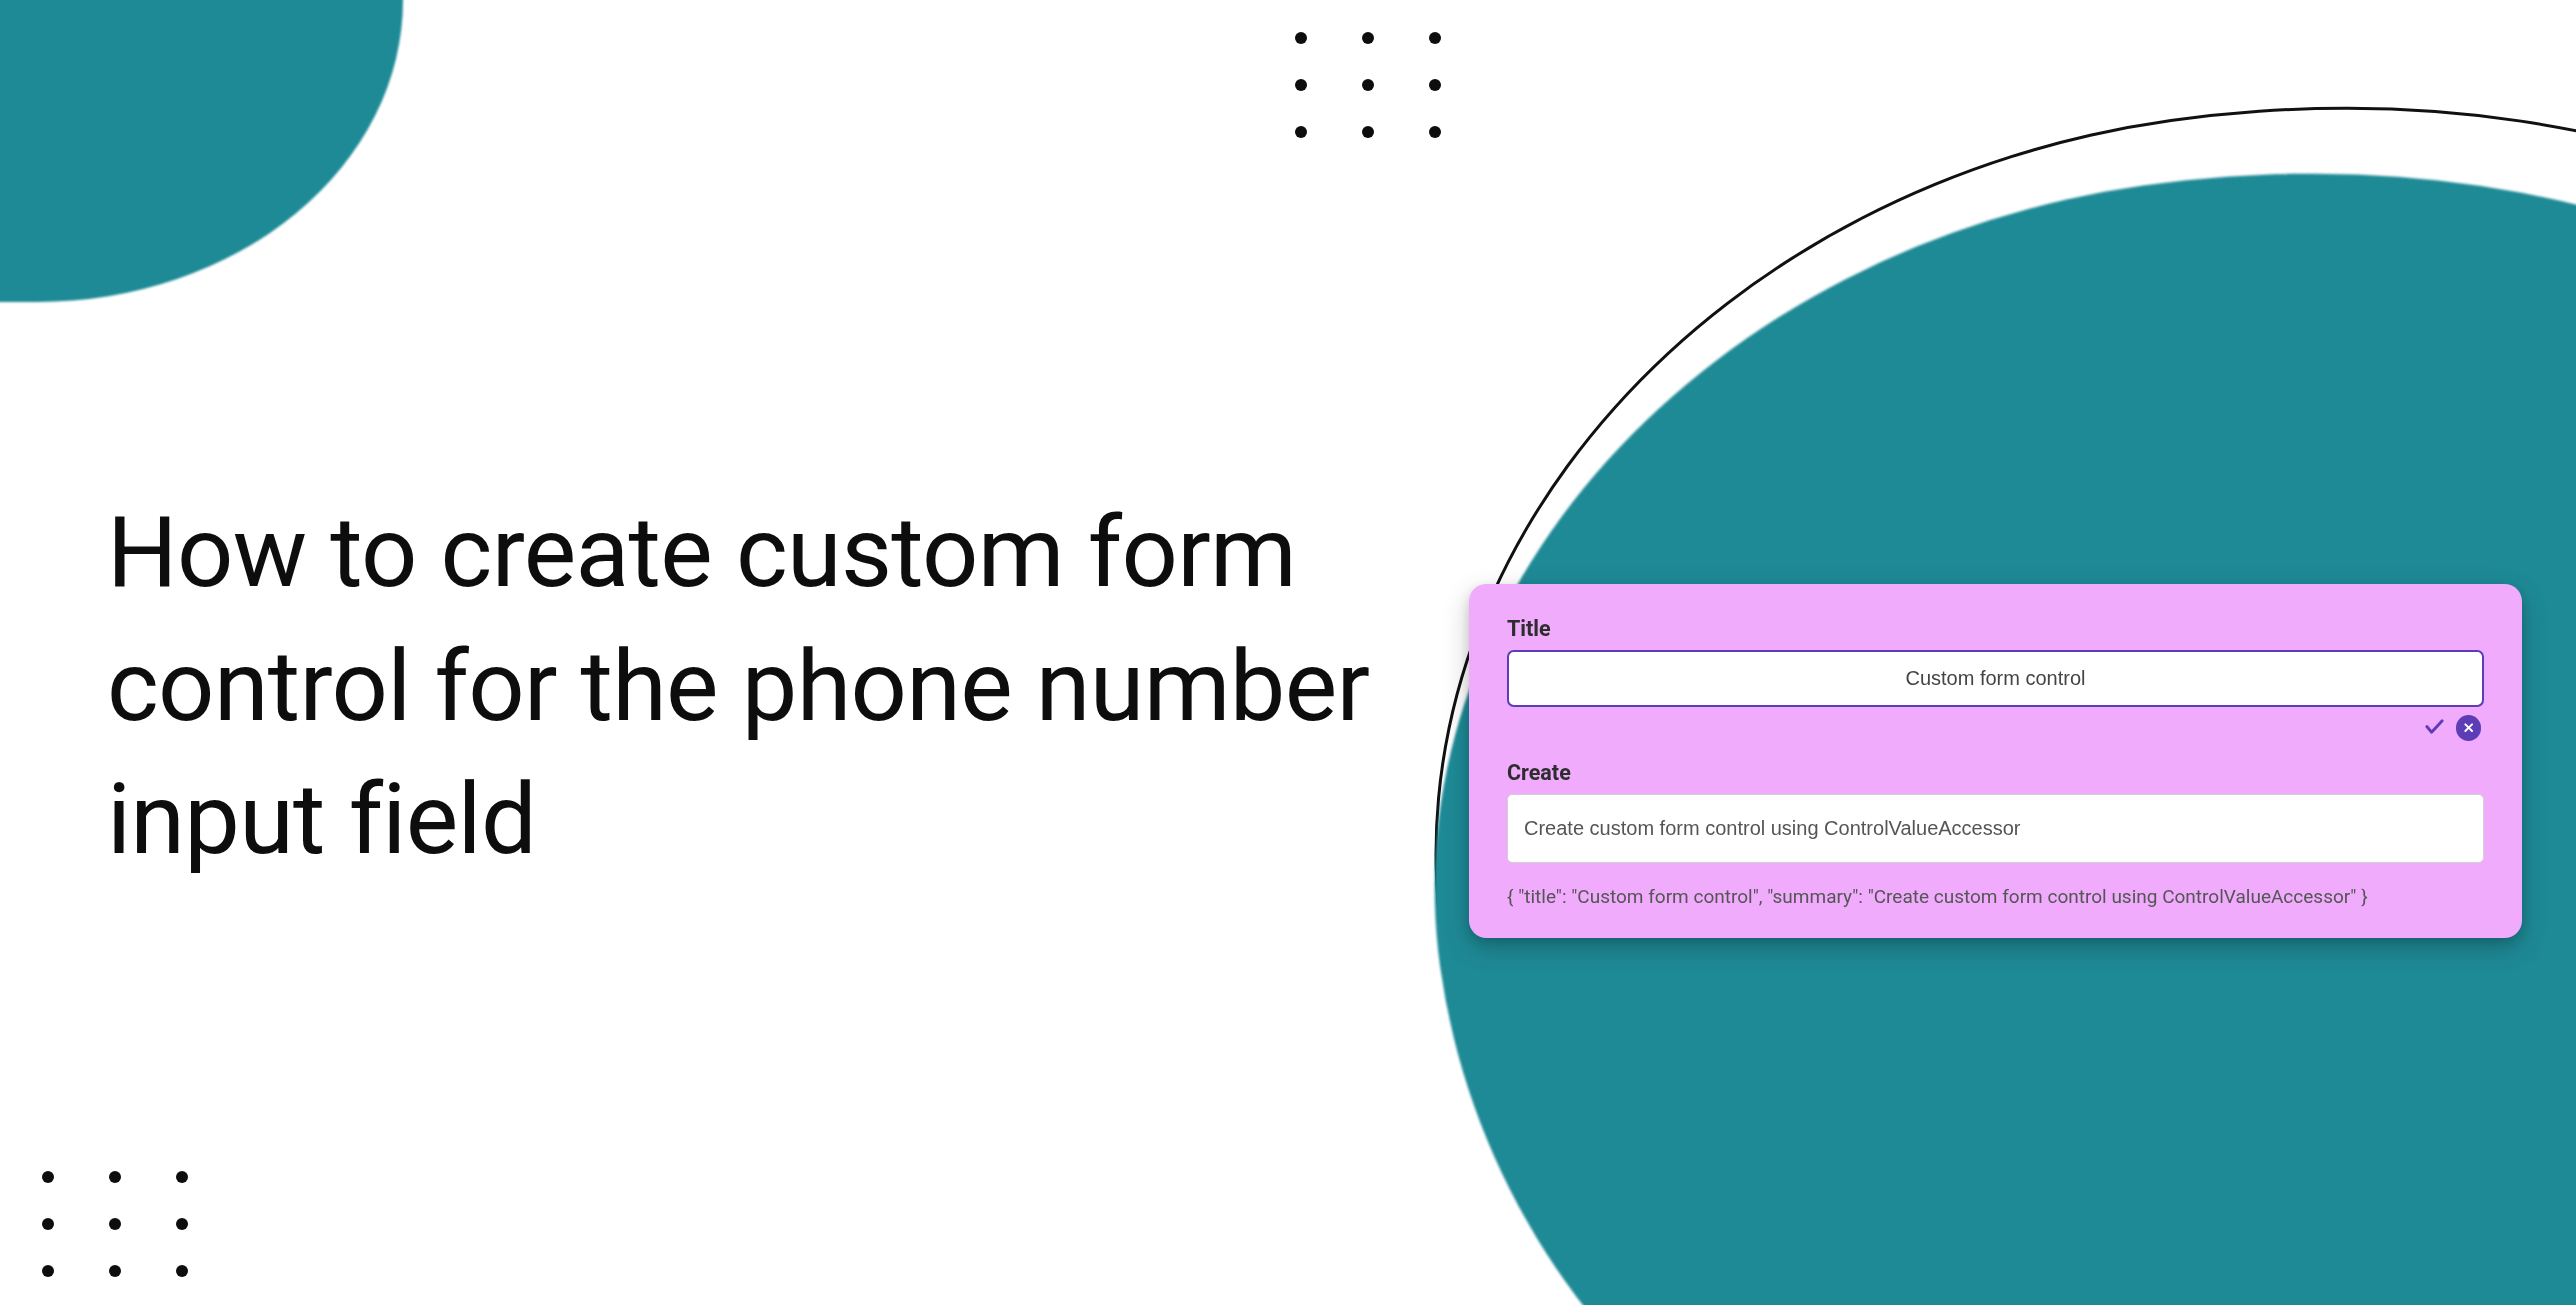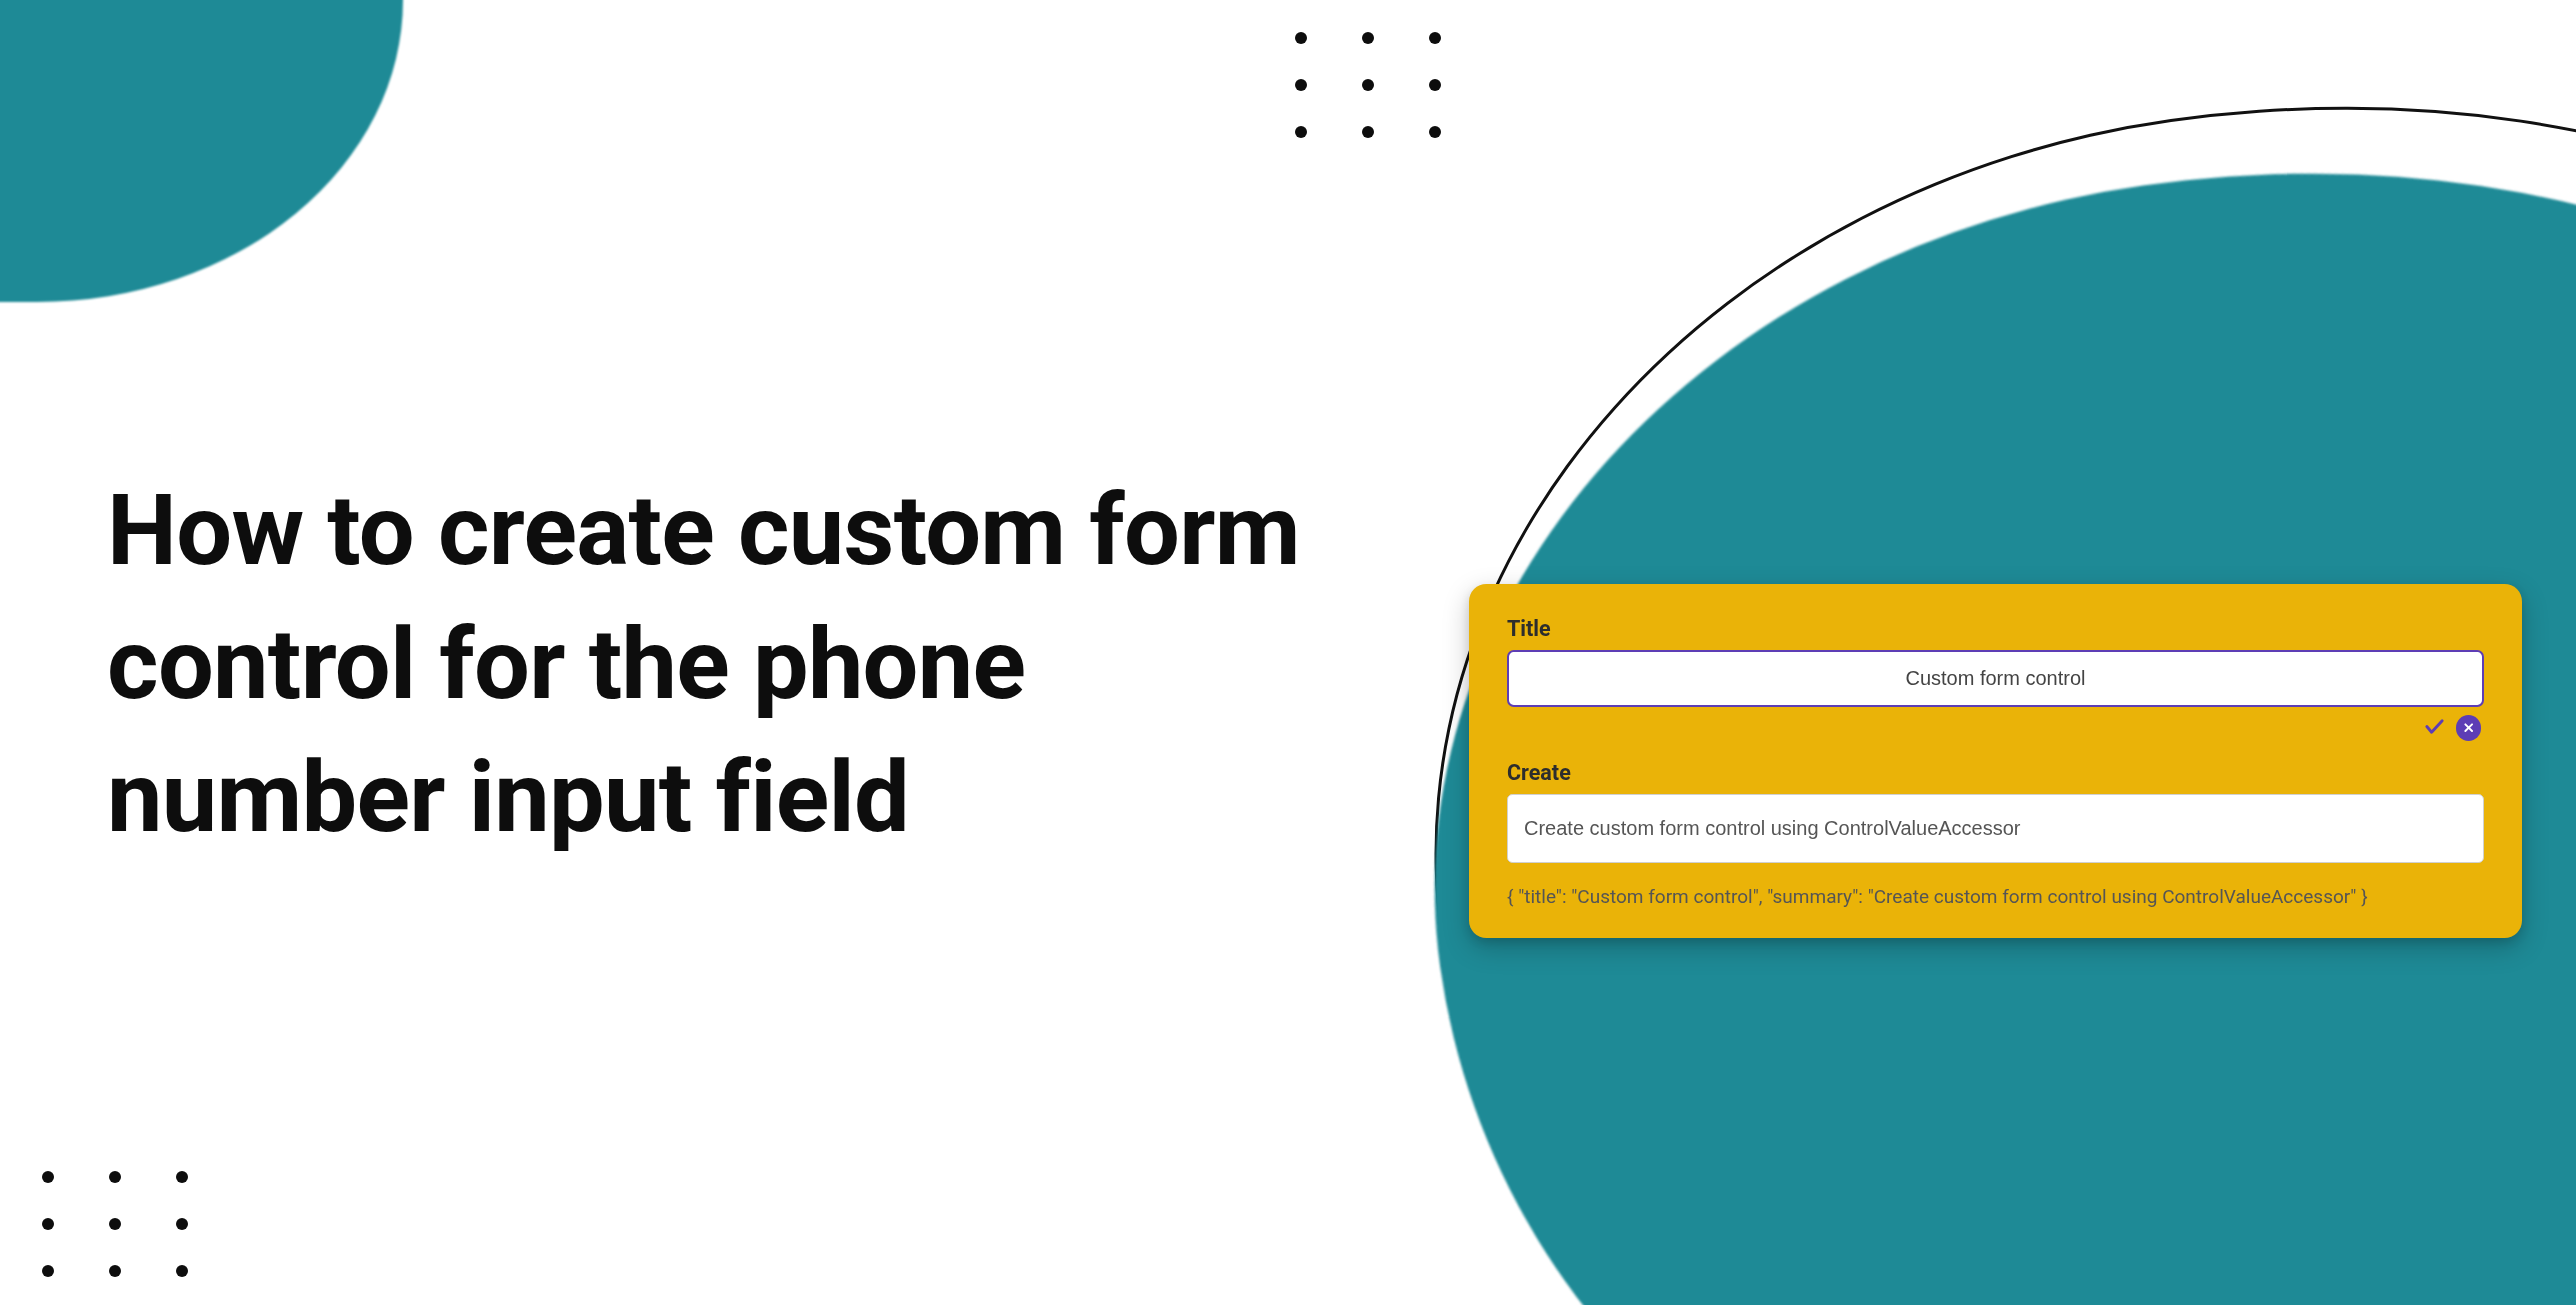--- a/index.html
+++ b/index.html
@@ -60,37 +60,37 @@
   height: 12px;
   background: #0d0d0d;
   border-radius: 50%;
 }
 .dotgrid-top { top: 32px; left: 1295px; }
 .dotgrid-bottom { bottom: 28px; left: 42px; grid-template-columns: repeat(3,12px); gap: 35px 55px; }
 
 
 .headline {
   position: absolute;
-  top: 464px;
+  top: 486px;
   left: 107px;
   max-width: 1275px;
   font-size: 99px;
-  font-weight: 700;
+  font-weight: 400;
   line-height: 1.35;
   color: #0d0d0d;
   letter-spacing: -0.7px;
 }
 
 
 .card {
   position: absolute;
   top: 584px;
   left: 1469px;
   width: 1053px;
-  background: #eab308;
+  background: #f0abfc;
   border-radius: 17.4px;
   box-shadow: 0 9.4px 27px rgba(0,0,0,0.22), 0 4px 9.4px rgba(0,0,0,0.12);
   padding: 32px 38px 27px 38px;
 }
 .field-group { margin-bottom: 19px; }
 .field-label {
   font-size: 21.5px;
   font-weight: 700;
   color: #2d2d2d;
   margin-bottom: 9.4px;

